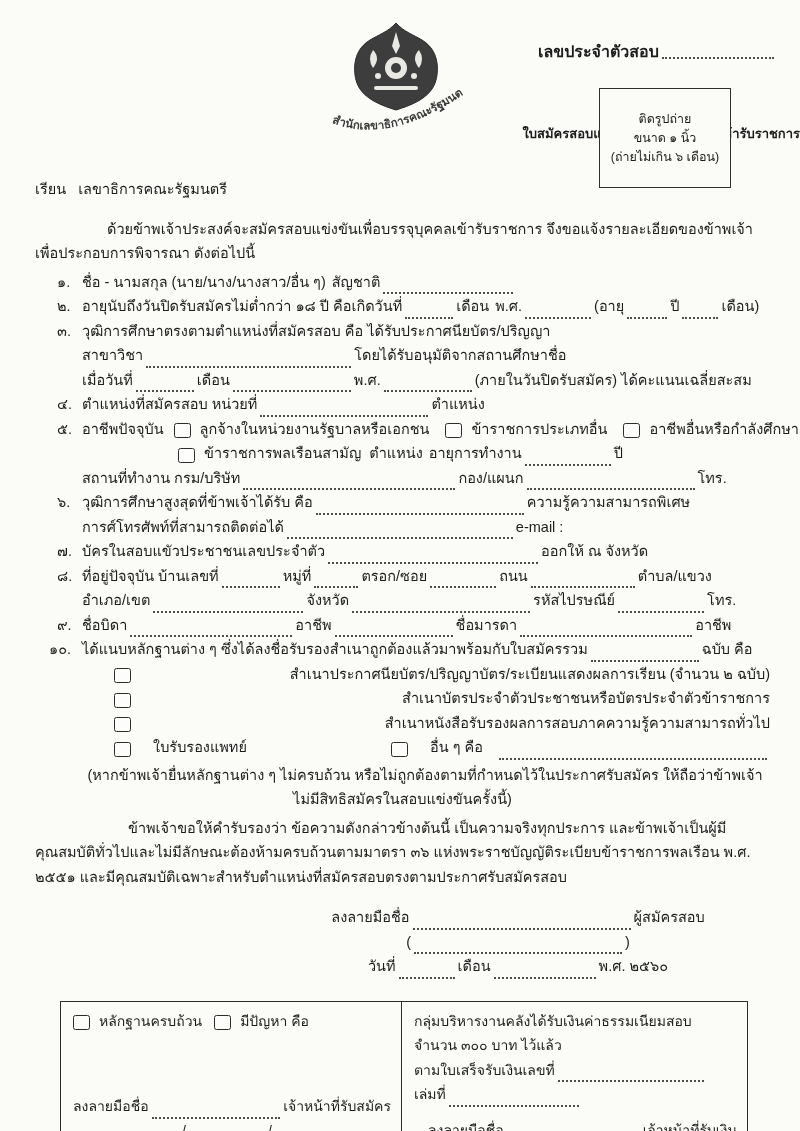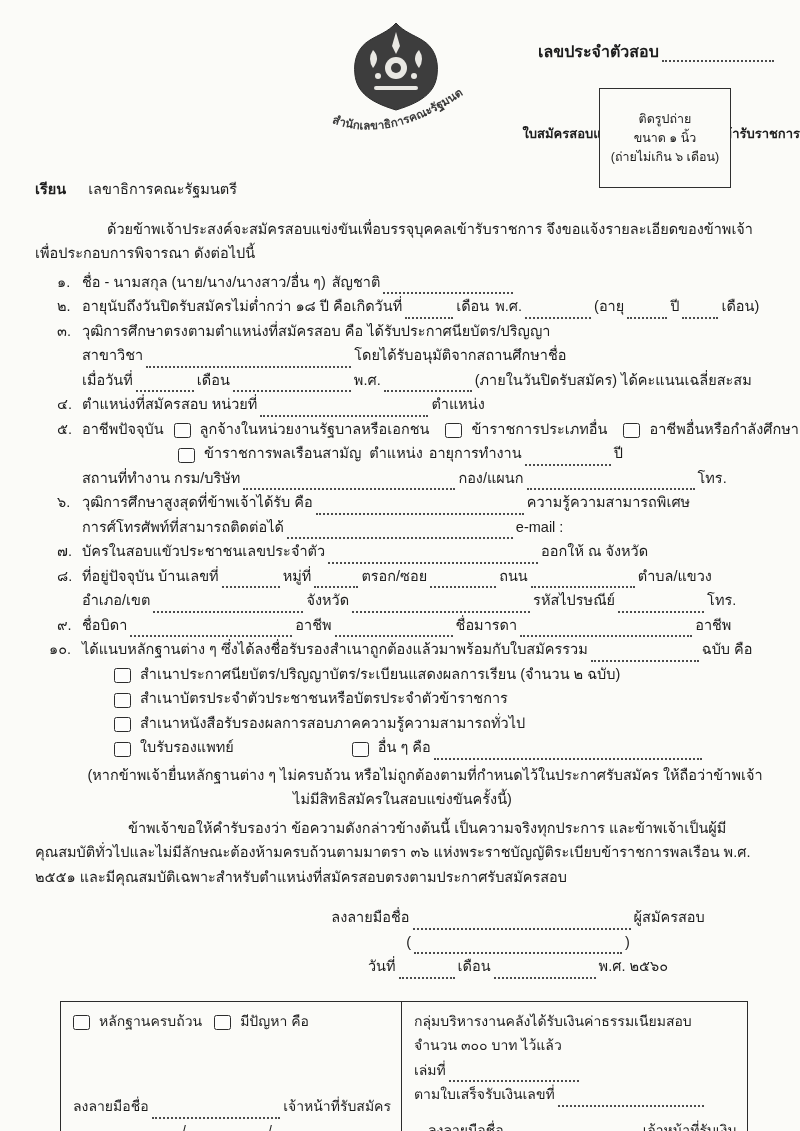--- a/index.html
+++ b/index.html
@@ -12,44 +12,44 @@
   }
   .page{
     position:relative;width:800px;height:1131px;
     background:#fbfbf8;overflow:hidden;
     font-size:14.5px;line-height:24.5px;
   }
   .content{padding:0 30px 0 35px;}
   
   .header{position:relative;height:168px;}
   .seal{position:absolute;left:318px;top:20px;width:156px;height:122px;}
-  .exam-no{position:absolute;left:538px;top:40px;font-weight:bold;font-size:16px;display:flex;align-items:center;}
+  .exam-no{position:absolute;left:538px;top:40px;font-weight:bold;font-size:16px;display:flex;align-items:flex-start;}
   .photo-box{
     position:absolute;left:599px;top:88px;width:130px;height:98px;
     border:1.6px solid #2f2f2f;background:#fbfbf8;
     display:flex;flex-direction:column;align-items:center;justify-content:center;
     font-size:12.5px;line-height:19px;text-align:center;z-index:2;
   }
   .title{position:absolute;left:0;right:0;top:122px;text-align:right;font-weight:bold;font-size:13px;}
   
   .line{display:flex;align-items:flex-end;white-space:pre;}
   .line>span{flex:0 0 auto;}
   .d{border-bottom:2px dotted #4c4c4c;height:17px;flex:0 0 auto;margin:0 3px;}
   .grow{flex:1 1 auto;}
   .cb{
     width:15px;height:13px;border:1.4px solid #2c2c2c;border-radius:2.5px;
     display:inline-block;flex:0 0 auto;align-self:center;margin:4px 9px 0 0;background:#fdfdfc;
   }
   
   .item{position:relative;padding-left:47px;}
   .item .no{position:absolute;left:22px;top:0;}
   .item10 .no{left:14px;}
-  .cbrow{margin-left:32px;}
+  .cbrow{margin-left:32px;justify-content:space-between;}
   .salutation{padding-top:9px;}
-  .salutation .to{margin-right:22px;font-weight:bold;}
+  .salutation .to{margin-right:12px;}
   .intro{margin:0;text-indent:72px;padding-top:15px;padding-bottom:4px;}
   .note{margin:0;text-indent:45px;padding-top:3px;text-align:center;}
   .certify{margin:0;text-indent:93px;padding-top:4px;}
   
   .sig-block{width:330px;margin:16px 0 0 318px;text-align:center;}
   .sig-block .line{justify-content:center;}
   
   .boxes{
     display:flex;margin:22px 0 0 25px;width:686px;
     border:1.8px solid #2c2c2c;min-height:124px;font-size:14px;
@@ -344,26 +344,26 @@
           <span class="d" style="width:48px"></span>
           <span>/</span>
           <span class="d" style="width:76px"></span>
           <span>/</span>
           <span class="d" style="width:58px"></span>
         </div>
       </div>
       <div class="boxcell right">
         <div>กลุ่มบริหารงานคลังได้รับเงินค่าธรรมเนียมสอบ จำนวน ๓๐๐ บาท ไว้แล้ว</div>
         <div class="line">
+          <span>ตามใบเสร็จรับเงินเลขที่</span>
+          <span class="d" style="width:146px"></span>
+        </div>
+        <div class="line">
           <span>เล่มที่</span>
           <span class="d" style="width:130px"></span>
-        </div>
-        <div class="line">
-          <span>ตามใบเสร็จรับเงินเลขที่</span>
-          <span class="d" style="width:146px"></span>
         </div>
         <div class="sig-inline" style="margin-top:11px;margin-left:14px">
           <span>ลงลายมือชื่อ</span>
           <span class="d grow"></span>
           <span>เจ้าหน้าที่รับเงิน</span>
         </div>
 
       </div>
     </div>
 

